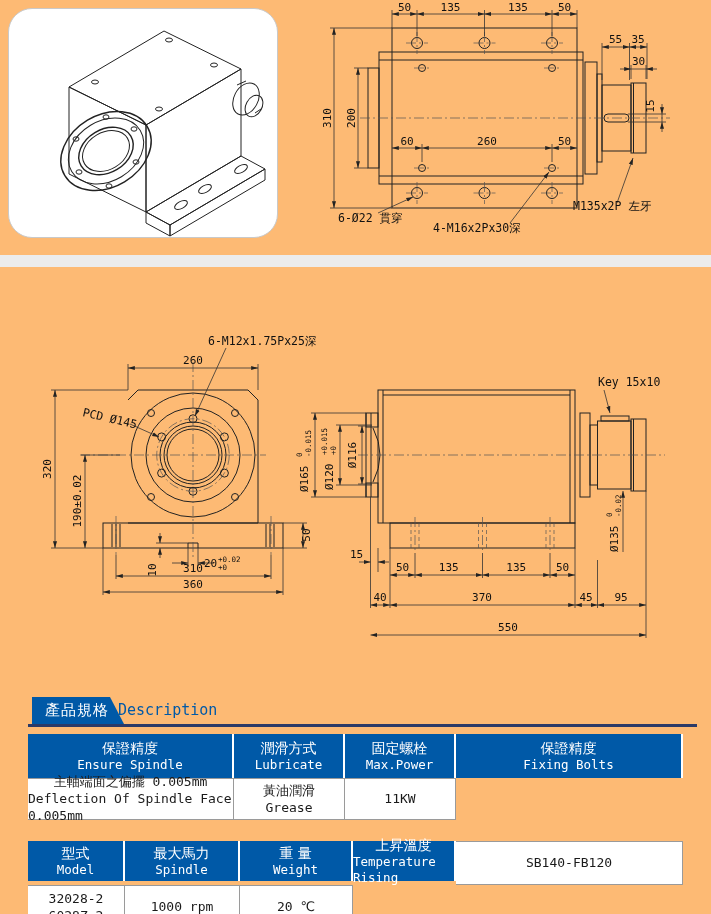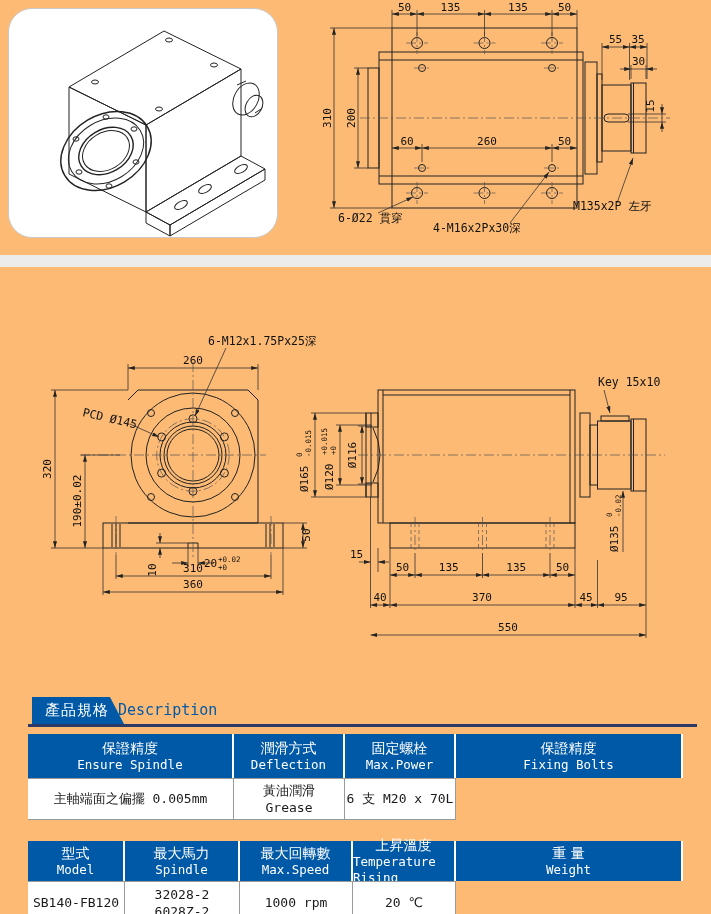--- a/index.html
+++ b/index.html
@@ -387,64 +387,61 @@
     </div>
     <div class="rule"></div>
 
     <div class="tbl t1">
       <div class="hc">
         <div class="zh">保證精度</div>
         <div class="en">Ensure Spindle</div>
       </div>
       <div class="hc">
         <div class="zh">潤滑方式</div>
-        <div class="en">Deflection</div>
+        <div class="en">Lubricate</div>
       </div>
       <div class="hc">
         <div class="zh">固定螺栓</div>
         <div class="en">Max.Power</div>
       </div>
       <div class="hc">
         <div class="zh">保證精度</div>
         <div class="en">Fixing Bolts</div>
       </div>
       <div class="dc">
         <div class="l1">主軸端面之偏擺 0.005mm</div>
+        <div class="l2">Deflection Of Spindle Face 0.005mm</div>
       </div>
       <div class="dc">
         <div class="l1">黃油潤滑</div>
         <div class="l2">Grease</div>
       </div>
       <div class="dc">
-        <div class="l1">6 支 M20 x 70L</div>
+        <div class="l1">11KW</div>
         <div class="l2"></div>
       </div>
     </div>
 
     <div class="tbl t2">
       <div class="hc">
         <div class="zh">型式</div>
         <div class="en">Model</div>
       </div>
       <div class="hc">
         <div class="zh">最大馬力</div>
         <div class="en">Spindle</div>
       </div>
       <div class="hc">
-        <div class="zh">最大回轉數</div>
-        <div class="en">Max.Speed</div>
+        <div class="zh">重 量</div>
+        <div class="en">Weight</div>
       </div>
       <div class="hc">
         <div class="zh">上昇溫度</div>
         <div class="en">Temperature Rising</div>
       </div>
-      <div class="hc">
-        <div class="zh">重 量</div>
-        <div class="en">Weight</div>
-      </div>
       <div class="dc">
         <div class="l1">SB140-FB120</div>
         <div class="l2"></div>
       </div>
       <div class="dc">
         <div class="l1">32028-2</div>
         <div class="l2">6028Z-2</div>
       </div>
       <div class="dc">
         <div class="l1">1000 rpm</div>

